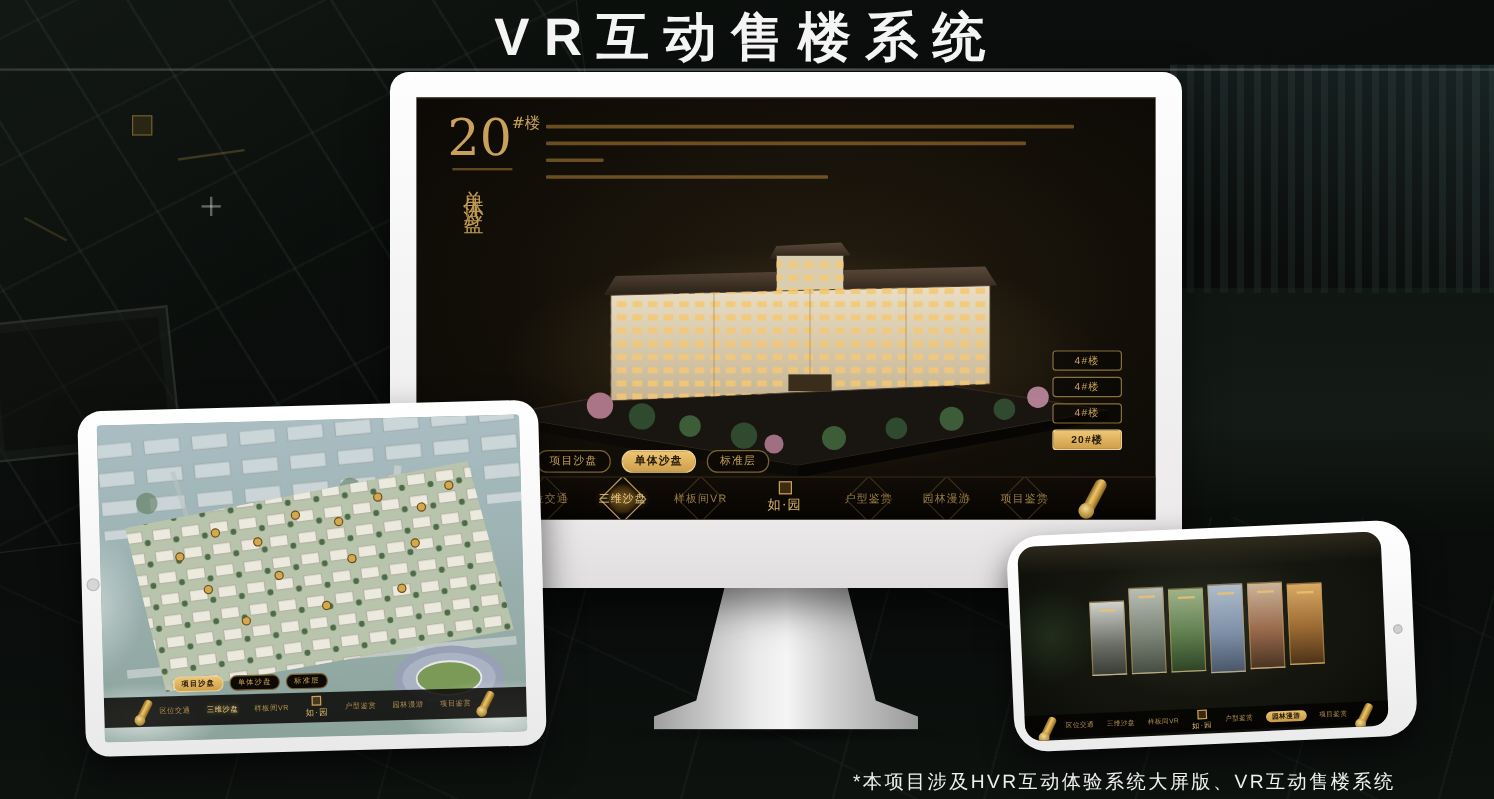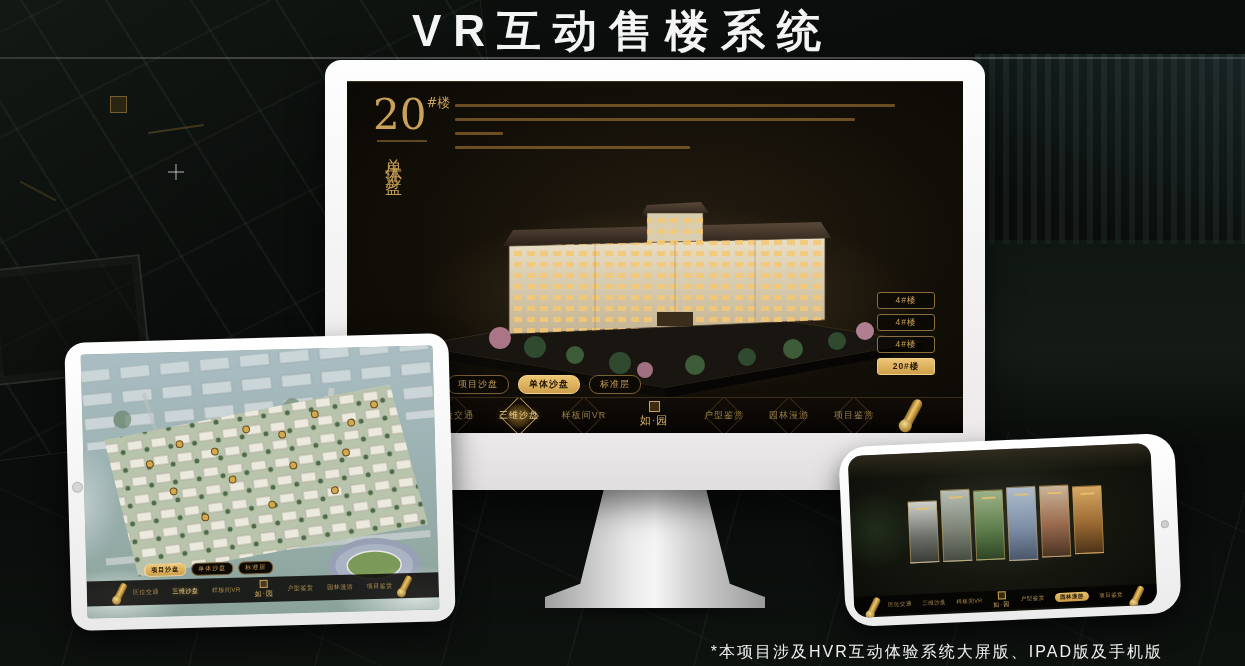--- a/index.html
+++ b/index.html
@@ -395,13 +395,13 @@
       </div>
       <div class="ni">户型鉴赏</div>
       <div class="ni active">园林漫游</div>
       <div class="ni">项目鉴赏</div>
       <div class="scroll sm" style="position:absolute;right:16px;top:1px"></div>
     </div>
   </div>
   <div class="abs phone-cam"></div>
 </div>
 
-<div class="abs footnote">*本项目涉及HVR互动体验系统大屏版、IPAD版及手机版</div>
+<div class="abs footnote">*本项目涉及HVR互动体验系统大屏版、VR互动售楼系统</div>
 
 </body></html>

